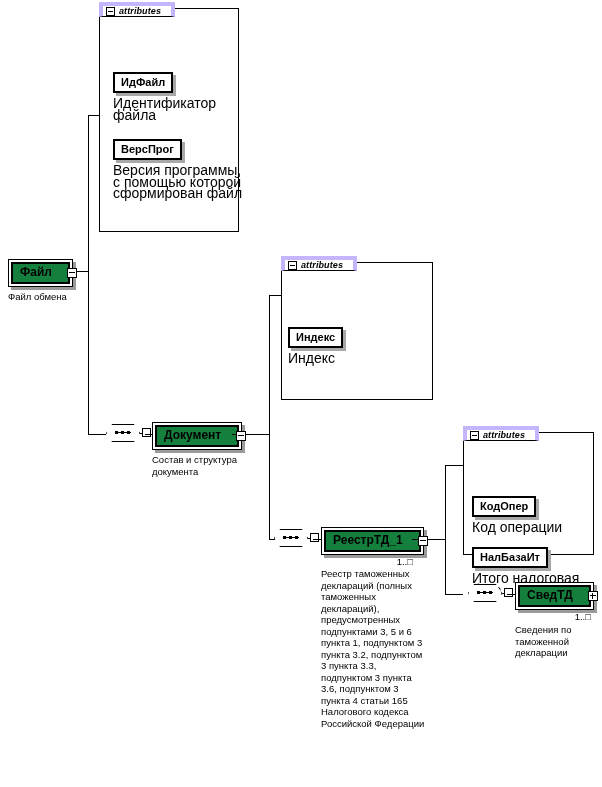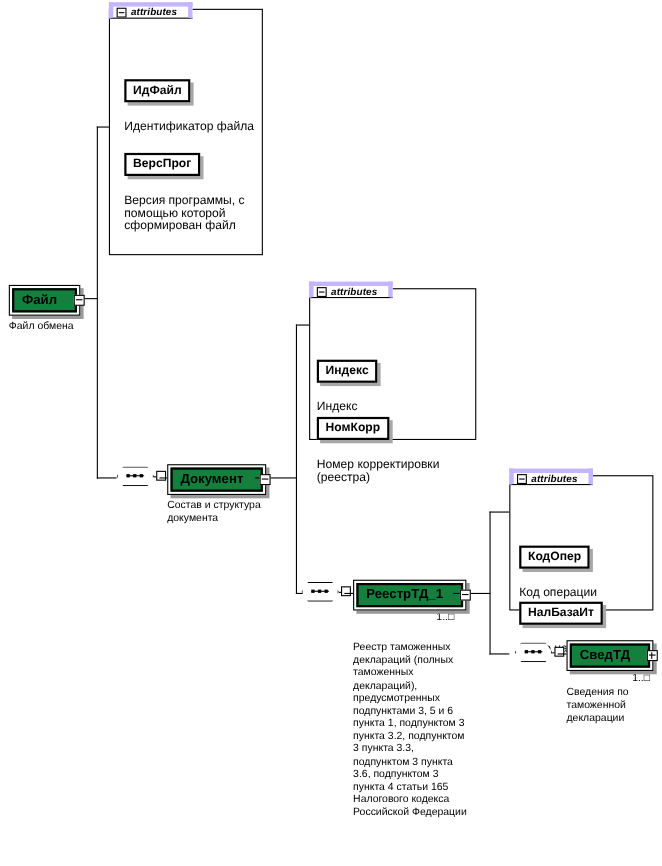--- a/index.html
+++ b/index.html
@@ -84,23 +84,23 @@
     background: #ffffff;
     font-weight: bold;
     font-size: 11px;
     line-height: 12px;
     padding: 2px 6px 3px 6px;
     box-shadow: 3px 3px 0 0 #a8a8a8;
     white-space: nowrap;
     margin-top: 44px;
   }
   .attr-desc {
-    font-size: 11px;
+    font-size: 14px;
     line-height: 11.5px;
-    margin-top: 17px;
+    margin-top: 5px;
     max-width: 135px;
   }
 
   
   .node {
     position: absolute;
   }
   .node-box {
     position: relative;
     box-sizing: border-box;
@@ -284,44 +284,40 @@
   <div class="attr-tab" style="left:281px; top:256px; width:76px;">
     <span class="minus-box"></span>
     <span class="lbl">attributes</span>
   </div>
 
   <div class="attr-item" style="left:288px; top:283px;">
     <span class="attr-name">Индекс</span>
     <div class="attr-desc">Индекс</div>
   </div>
 
-  <div class="attr-item" style="left:288px; top:335px;">
-    <span class="attr-name">НомКорр</span>
-    <div class="attr-desc" style="max-width:130px;">Номер корректировки (реестра)</div>
-  </div>
 
   <div class="seq" style="left:274px; top:529px;">
     <div class="body"></div>
     <div class="dots">
       <span class="dot" style="left:0px;"></span>
       <span class="dot" style="left:6px;"></span>
       <span class="dot" style="left:12px;"></span>
     </div>
     <div class="tick"></div>
     <div class="knob"></div>
   </div>
   <div class="line h" style="left:313px; top:539px; width:9px;"></div>
 
   <div class="node" style="left:321px; top:527px;">
     <div class="node-box shadow stacked">
       <div class="node-inner">РеестрТД_1</div>
       <span class="node-toggle"></span>
     </div>
     <div class="node-card" style="width:92px;">1..□</div>
-    <div class="node-desc" style="max-width:104px; margin-top:16px;">Реестр таможенных деклараций (полных таможенных деклараций), предусмотренных подпунктами 3, 5 и 6 пункта 1, подпунктом 3 пункта 3.2, подпунктом 3 пункта 3.3, подпунктом 3 пункта 3.6, подпунктом 3 пункта 4 статьи 165 Налогового кодекса Российской Федерации</div>
+    <div class="node-desc" style="max-width:104px; margin-top:1px;">Реестр таможенных деклараций (полных таможенных деклараций), предусмотренных подпунктами 3, 5 и 6 пункта 1, подпунктом 3 пункта 3.2, подпунктом 3 пункта 3.3, подпунктом 3 пункта 3.6, подпунктом 3 пункта 4 статьи 165 Налогового кодекса Российской Федерации</div>
   </div>
 
   <div class="line h" style="left:412px; top:539px; width:34px;"></div>
   <div class="line v" style="left:445px; top:465px; height:130px;"></div>
   <div class="line h" style="left:445px; top:465px; width:20px;"></div>
   <div class="line h" style="left:445px; top:594px; width:18px;"></div>
 
   <div class="attr-box" style="left:463px; top:432px; width:131px; height:123px;"></div>
   <div class="attr-tab" style="left:463px; top:426px; width:76px;">
     <span class="minus-box"></span>

